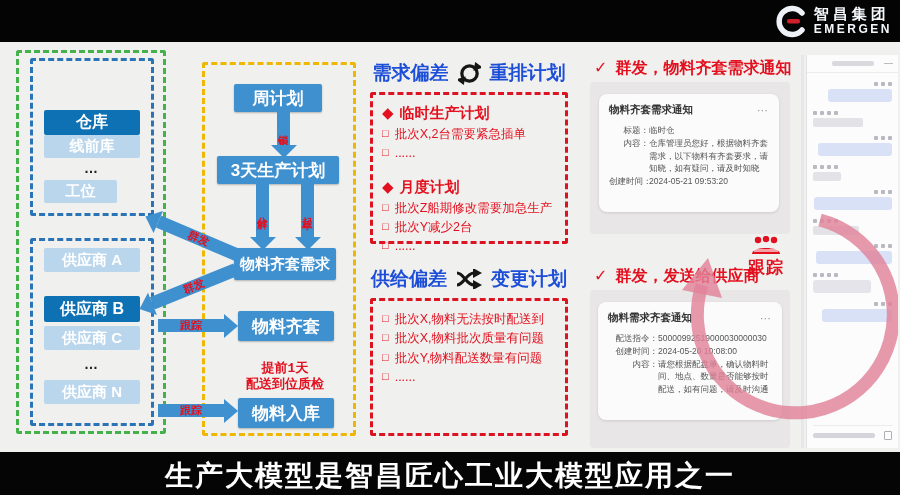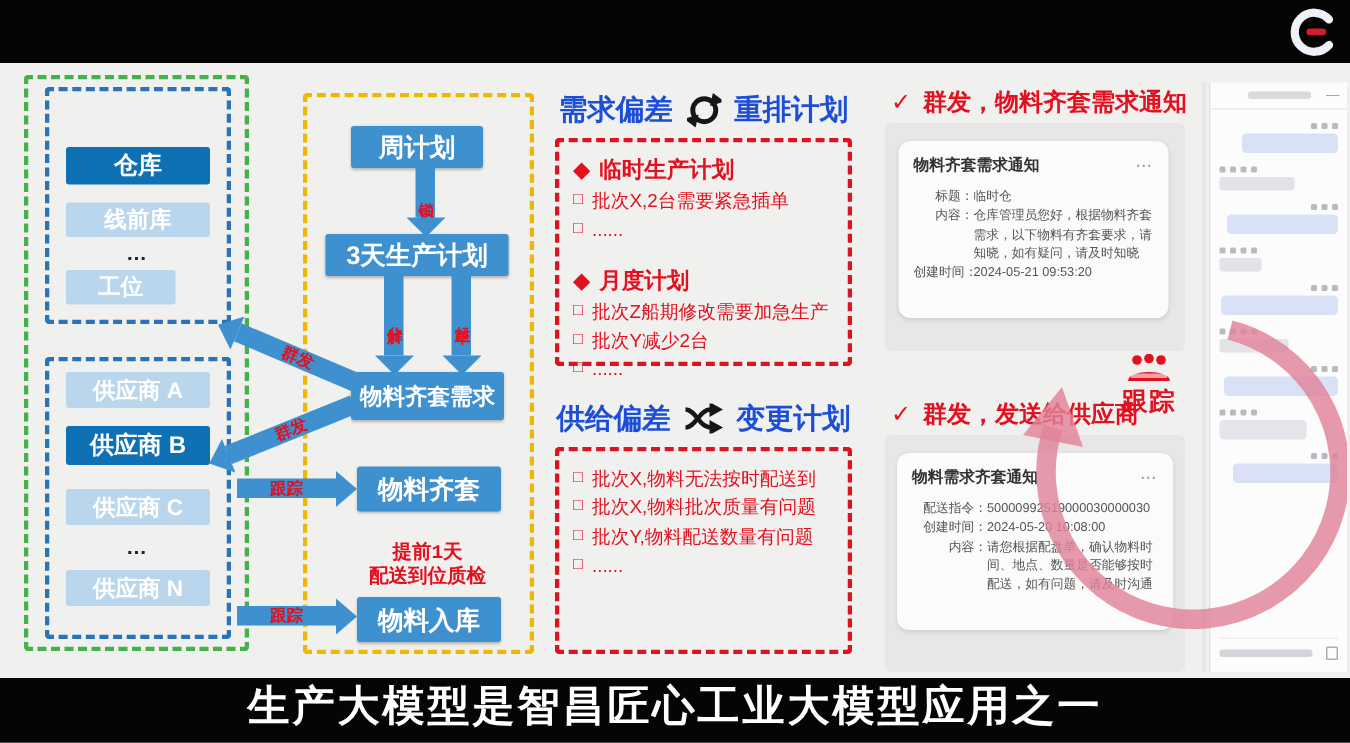--- a/index.html
+++ b/index.html
@@ -7,36 +7,36 @@
   body { font-family:"Liberation Sans","DejaVu Sans",sans-serif; background:#000; }
   .stage { position:relative; width:900px; height:495px; background:#000; overflow:hidden; }
 
   
   .topbar { position:absolute; top:0; left:0; width:900px; height:42px; background:#040404; }
   .logo { position:absolute; right:8px; top:4px; display:flex; align-items:center; gap:6px; }
   .logo-text { display:flex; flex-direction:column; line-height:1.1; }
   .logo-company { color:#f4f7fb; font-size:15px; font-weight:bold; letter-spacing:4px; }
   .logo-brand { color:#f4f7fb; font-size:12px; font-weight:bold; letter-spacing:2.5px; }
   .bottombar { position:absolute; left:0; top:452px; width:900px; height:43px; background:#050505;
-               display:flex; align-items:flex-start; justify-content:center; }
+               display:flex; align-items:flex-end; justify-content:center; }
   .caption { color:#fff; font-size:28px; font-weight:bold; letter-spacing:2px; }
 
   
   .main { position:absolute; top:42px; left:0; width:900px; height:410px; background:#f0f0ee; }
 
   .dash { position:absolute; border-radius:3px; }
   .dash-green  { border:3px dashed #45b14b; }
   .dash-blue   { border:3px dashed #2a73b7; }
   .dash-yellow { border:3px dashed #eeb702; }
   .dash-red    { border:3px dashed #dc1422; }
 
   .lb, .db, .flowbox { position:absolute; display:flex; align-items:center; justify-content:center;
         color:#fff; font-weight:bold; border-radius:2px; }
   .lb { background:#b9d6ec; font-size:15px; }
-  .db { background:#0e71b3; font-size:15px; }
+  .db { background:#0e71b3; font-size:15px;margin-top:12px; }
   .flowbox { background:#3f90cf; box-shadow:0 1px 2px rgba(0,0,0,.25); }
   .dots { position:absolute; color:#222; font-weight:bold; font-size:14px; letter-spacing:2px; }
 
   
   .ah { position:absolute; height:13px; background:#3f90cf; display:flex; align-items:center; justify-content:center; }
   .ah.head-r::after { content:''; position:absolute; left:100%; top:50%; transform:translateY(-50%);
         border:12px solid transparent; border-right:0; border-left:14px solid #3f90cf; }
   .ah.head-l::before { content:''; position:absolute; right:100%; top:50%; transform:translateY(-50%);
         border:12px solid transparent; border-left:0; border-right:14px solid #3f90cf; }
   .av { position:absolute; width:13px; background:#3f90cf; display:flex; align-items:center; justify-content:center; }
@@ -96,20 +96,24 @@
 <body>
 
 <div class="stage">
 
   <div class="topbar">
     <div class="logo">
       <svg width="34" height="34" viewBox="0 0 34 34">
         <path d="M28 9 A13 13 0 1 0 28 26" stroke="#eef2f8" stroke-width="5.5" fill="none" stroke-linecap="round"></path>
         <rect x="13" y="15" width="13" height="4.5" rx="2" fill="#cf1f2c"></rect>
       </svg>
+      <div class="logo-text">
+        <div class="logo-company">智昌集团</div>
+        <div class="logo-brand">EMERGEN</div>
+      </div>
     </div>
   </div>
 
   <div class="main">
 
     <div class="dash dash-green" style="left:16px;top:8px;width:150px;height:384px;"></div>
 
     <div class="dash dash-blue" style="left:30px;top:16px;width:124px;height:158px;"></div>
     <div class="db" style="left:44px;top:56px;width:96px;height:25px;font-size:16px;">仓库</div>
     <div class="lb" style="left:44px;top:93px;width:96px;height:23px;">线前库</div>

